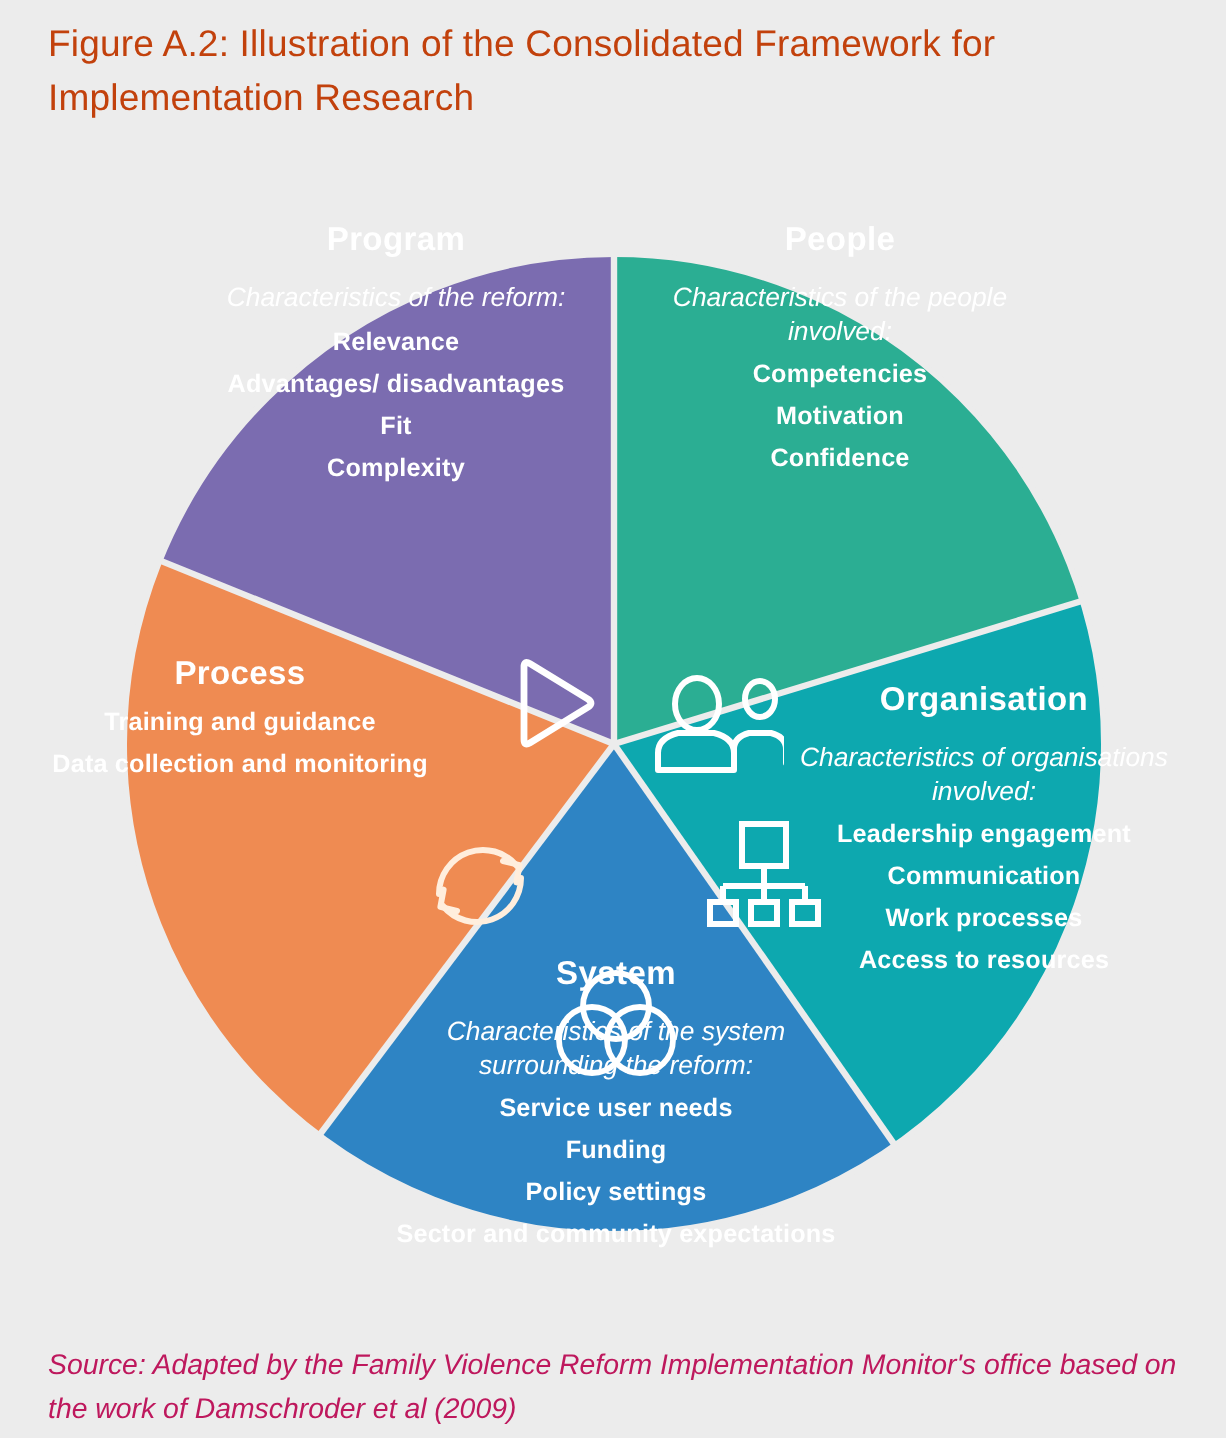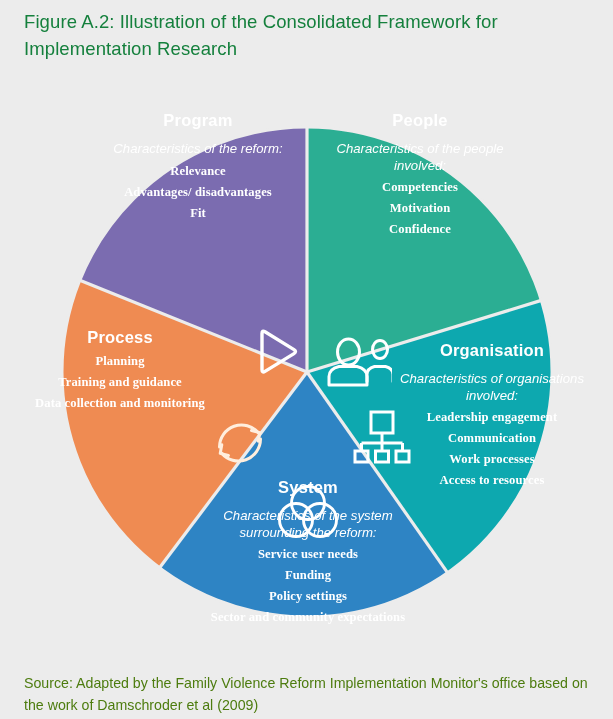--- a/index.html
+++ b/index.html
@@ -15,21 +15,21 @@
     position: relative;
   }
 
   #figure-title {
     position: absolute;
     left: 24px;
     top: 8px;
     width: 560px;
     font-size: 18.5px;
     line-height: 27px;
-    color: #15803d;
+    color: #c2410c;
     font-weight: 400;
     letter-spacing: 0.1px;
   }
 
   #pie-wrap {
     position: absolute;
     left: 0;
     top: 62px;
     width: 613px;
     height: 598px;
@@ -61,21 +61,20 @@
     line-height: 16.5px;
     margin-bottom: 4px;
     margin-top: 10px;
   }
   .seg-item {
     font-size: 12.6px;
     font-weight: bold;
     line-height: 16px;
     margin-top: 5px;
     letter-spacing: 0.1px;
-    font-family: Liberation Serif, serif;
   }
 
   #program-text { left: 104px; top: 48px;  width: 188px; }
   #people-text  { left: 320px; top: 48px;  width: 200px; }
   #org-text     { left: 396px; top: 278px; width: 192px; }
   #system-text  { left: 198px; top: 415px; width: 220px; }
   #process-text { left: 20px;  top: 265px; width: 200px; }
 
   
   .seg-icon {
@@ -87,22 +86,23 @@
   #org-icon     { left: 352px; top: 347px; }
   #system-icon  { left: 277px; top: 421px; }
   #process-icon { left: 209px; top: 352px; }
 
   #figure-source {
     position: absolute;
     left: 24px;
     top: 672px;
     width: 570px;
     font-size: 14.2px;
+    font-style: italic;
     line-height: 22px;
-    color: #4d7c0f;
+    color: #be185d;
   }
 </style>
 </head>
 <body>
 
 <div id="figure-title">Figure A.2: Illustration of the Consolidated Framework for Implementation Research</div>
 
 <div id="pie-wrap">
 
   <svg id="pie-svg" width="613" height="598" viewBox="0 0 613 598">
@@ -124,20 +124,21 @@
         <circle cx="307" cy="310" r="245" fill="none" stroke="#ececec" stroke-width="3"></circle>
       </g>
   </svg>
 
   <div class="seg-text" id="program-text">
     <div class="seg-title">Program</div>
     <div class="seg-sub">Characteristics of the reform:</div>
     <div class="seg-item">Relevance</div>
     <div class="seg-item">Advantages/ disadvantages</div>
     <div class="seg-item">Fit</div>
+    <div class="seg-item">Complexity</div>
   </div>
   <div class="seg-icon" id="program-icon">
     <svg width="56" height="56" viewBox="0 0 56 56" fill="none" stroke="#ffffff" stroke-width="3.4" stroke-linejoin="round" stroke-linecap="round">
       <path d="M13 9.5 Q13 6 16 7.8 L45 25.6 Q48 27.6 45 29.6 L16 47.4 Q13 49.2 13 45.7 Z"></path>
     </svg>
   </div>
 
   <div class="seg-text" id="people-text">
     <div class="seg-title">People</div>
     <div class="seg-sub">Characteristics of the people involved:</div>
@@ -189,21 +190,20 @@
   <div class="seg-icon" id="system-icon">
     <svg width="62" height="58" viewBox="0 0 62 58" fill="none" stroke="#ffffff" stroke-width="2.9">
       <circle cx="31" cy="20" r="16.5"></circle>
       <circle cx="19" cy="37" r="16.5"></circle>
       <circle cx="43" cy="37" r="16.5"></circle>
     </svg>
   </div>
 
   <div class="seg-text" id="process-text">
     <div class="seg-title">Process</div>
-    <div class="seg-item">Planning</div>
     <div class="seg-item">Training and guidance</div>
     <div class="seg-item">Data collection and monitoring</div>
   </div>
   <div class="seg-icon" id="process-icon">
     <svg width="62" height="58" viewBox="0 0 62 58" fill="none" stroke="#ffeedd" stroke-width="3" stroke-linecap="round" stroke-linejoin="round">
 
       <path d="M10.5 33 A22 22 0 0 1 49.5 19"></path>
       <path d="M42.5 16.5 L50.8 18.6 L49.2 27.2" fill="none"></path>
 
       <path d="M51.5 25 A22 22 0 0 1 12.5 39"></path>

